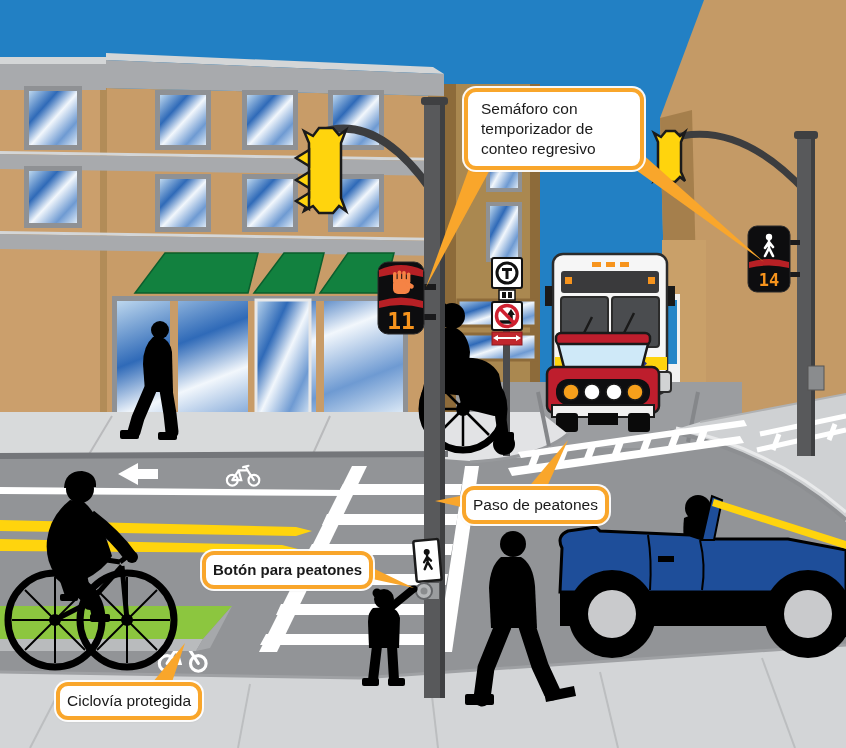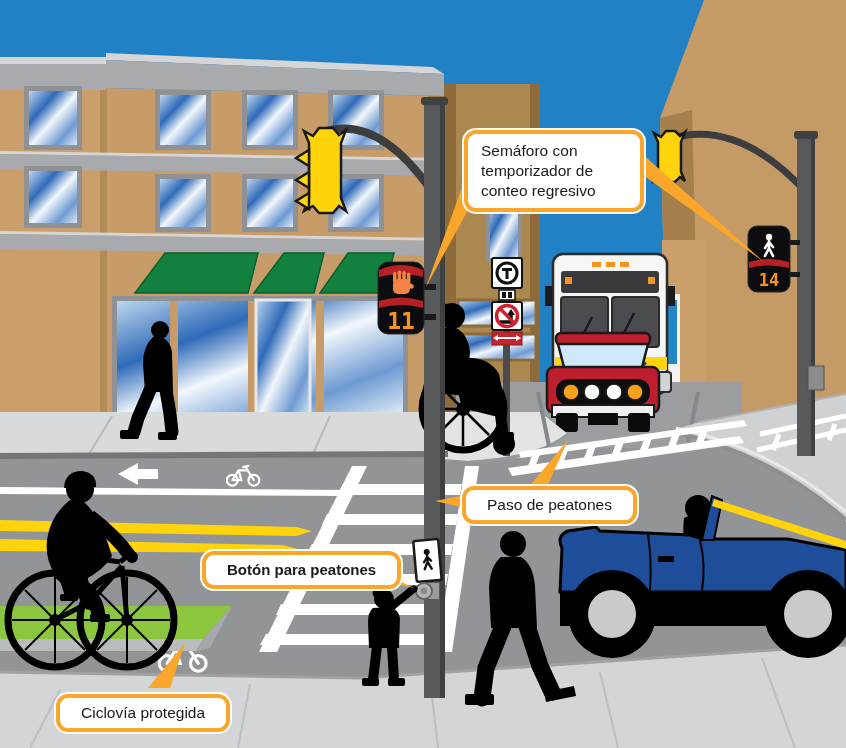--- a/index.html
+++ b/index.html
@@ -2,27 +2,27 @@
 <html><head>
 <meta charset="utf-8">
 <style>
   html,body{margin:0;padding:0;background:#fff;}
   #stage{position:relative;width:846px;height:748px;overflow:hidden;font-family:"Liberation Sans",sans-serif;}
   #scene{position:absolute;left:0;top:0;}
   .callout{
     position:absolute;box-sizing:border-box;background:#fff;
     border:4px solid #F9A62B;border-radius:12px;
     box-shadow:0 0 0 2px rgba(255,255,255,.95), 0 1px 3px rgba(0,0,0,.18);
-    color:#1a1a1a;font-size:15.5px;line-height:1.3;padding:5px 21px;
+    color:#1a1a1a;font-size:15.5px;line-height:1.3;padding:5px 7px;
     z-index:5;white-space:nowrap;
   }
-  #callout-signal{left:464px;top:88px;width:180px;white-space:normal;padding:7px 10px 7px 13px;margin-top:42px;}
+  #callout-signal{left:464px;top:88px;width:180px;white-space:normal;padding:7px 10px 7px 13px;}
   #callout-crosswalk{left:462px;top:486px;}
   #callout-button{left:202px;top:551px;font-size:15px;font-weight:bold;}
-  #callout-bikelane{left:56px;top:682px;margin-top:12px;}
+  #callout-bikelane{left:56px;top:682px;}
 </style>
 </head>
 <body>
 
 <div id="stage">
 <svg id="scene" width="846" height="748" viewBox="0 0 846 748">
 <defs>
   <linearGradient id="winGlass" x1="0" y1="0" x2="1" y2="1">
     <stop offset="0" stop-color="#bdd7ee"></stop>
           <stop offset="0.3" stop-color="#2f6ab8"></stop>

